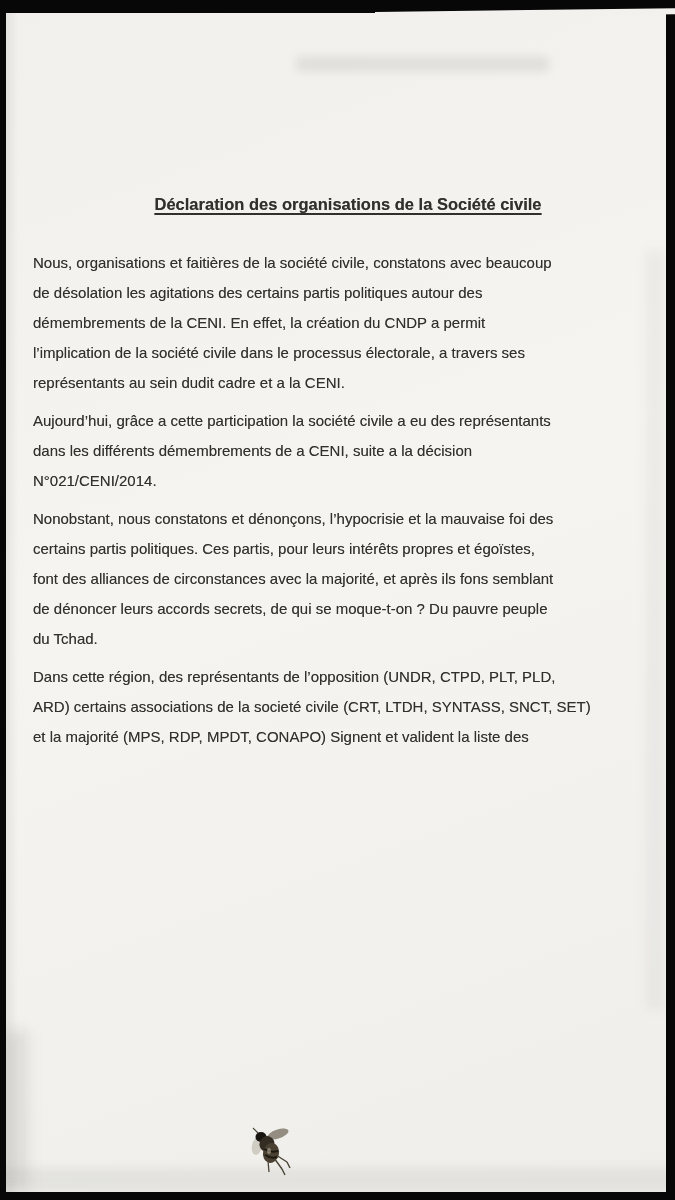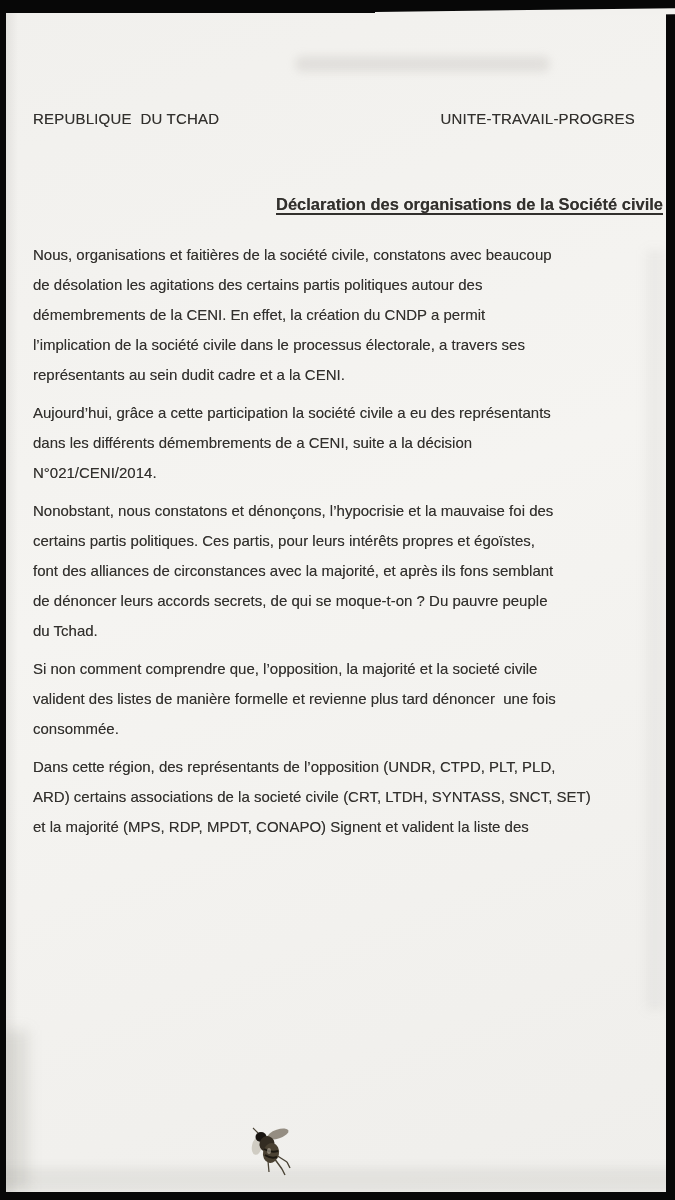--- a/index.html
+++ b/index.html
@@ -31,68 +31,61 @@
                 background:rgba(120,116,108,.07); filter:blur(6px); }
   
   .header-row {
     position:absolute; left:33px; right:40px; top:110px; z-index:2;
     display:flex; justify-content:space-between;
     font-size:15px; letter-spacing:.2px; white-space:pre;
     text-shadow:0 0 .6px rgba(50,48,45,.55);
   }
   .doc-title {
     position:absolute; left:33px; right:12px; top:195px; z-index:2;
-    text-align:right; font-size:16.5px; font-weight:700;
+    text-align:center; font-size:16.5px; font-weight:700;
     text-shadow:0 0 .6px rgba(50,48,45,.6);
   }
   .doc-title span { text-decoration:underline; text-decoration-thickness:1.5px; text-underline-offset:3px; }
-  .body-text { position:absolute; left:33px; top:240px; z-index:2; }
+  .body-text { position:absolute; left:33px; top:248px; z-index:2; }
   .body-text p {
     margin:0 0 8px 0; font-size:15px; line-height:30px; white-space:pre;
     text-shadow:0 0 .6px rgba(50,48,45,.5);
   }
   .insect { position:absolute; left:244px; top:1122px; width:54px; height:56px; z-index:2; }
 </style>
 </head>
 <body>
 
 <div class="page">
 
   <div class="smudge smudge-top"></div>
   <div class="smudge shade-left"></div>
   <div class="smudge shade-right"></div>
   <div class="smudge shade-bottom-left"></div>
   <div class="smudge shade-bottom"></div>
 
-  <div class="header-row">
-    <span>REPUBLIQUE  DU TCHAD</span>
-    <span>UNITE-TRAVAIL-PROGRES</span>
-  </div>
 
   <div class="doc-title">
     <span>Déclaration des organisations de la Société civile</span>
   </div>
 
   <div class="body-text">
     <p>Nous, organisations et faitières de la société civile, constatons avec beaucoup
 de désolation les agitations des certains partis politiques autour des
 démembrements de la CENI. En effet, la création du CNDP a permit
 l’implication de la société civile dans le processus électorale, a travers ses
 représentants au sein dudit cadre et a la CENI.</p>
     <p>Aujourd’hui, grâce a cette participation la société civile a eu des représentants
 dans les différents démembrements de a CENI, suite a la décision
 N°021/CENI/2014.</p>
     <p>Nonobstant, nous constatons et dénonçons, l’hypocrisie et la mauvaise foi des
 certains partis politiques. Ces partis, pour leurs intérêts propres et égoïstes,
 font des alliances de circonstances avec la majorité, et après ils fons semblant
 de dénoncer leurs accords secrets, de qui se moque-t-on ? Du pauvre peuple
 du Tchad.</p>
-    <p>Si non comment comprendre que, l’opposition, la majorité et la societé civile
-valident des listes de manière formelle et revienne plus tard dénoncer  une fois
-consommée.</p>
     <p>Dans cette région, des représentants de l’opposition (UNDR, CTPD, PLT, PLD,
 ARD) certains associations de la societé civile (CRT, LTDH, SYNTASS, SNCT, SET)
 et la majorité (MPS, RDP, MPDT, CONAPO) Signent et valident la liste des</p>
   </div>
 
   <svg class="insect" viewBox="0 0 54 56" aria-hidden="true">
     <ellipse cx="34" cy="12" rx="11" ry="4.5" fill="#756c5e" opacity="0.75" transform="rotate(-18 34 12)"></ellipse>
     <ellipse cx="13" cy="24" rx="5" ry="9" fill="#b5aea0" opacity="0.55" transform="rotate(12 13 24)"></ellipse>
     <path d="M14 11 L9 6" stroke="#4a4335" stroke-width="1.1" fill="none"></path>
     <path d="M30 36 L38 47 M38 47 L41 53" stroke="#4a4335" stroke-width="1.4" fill="none"></path>

